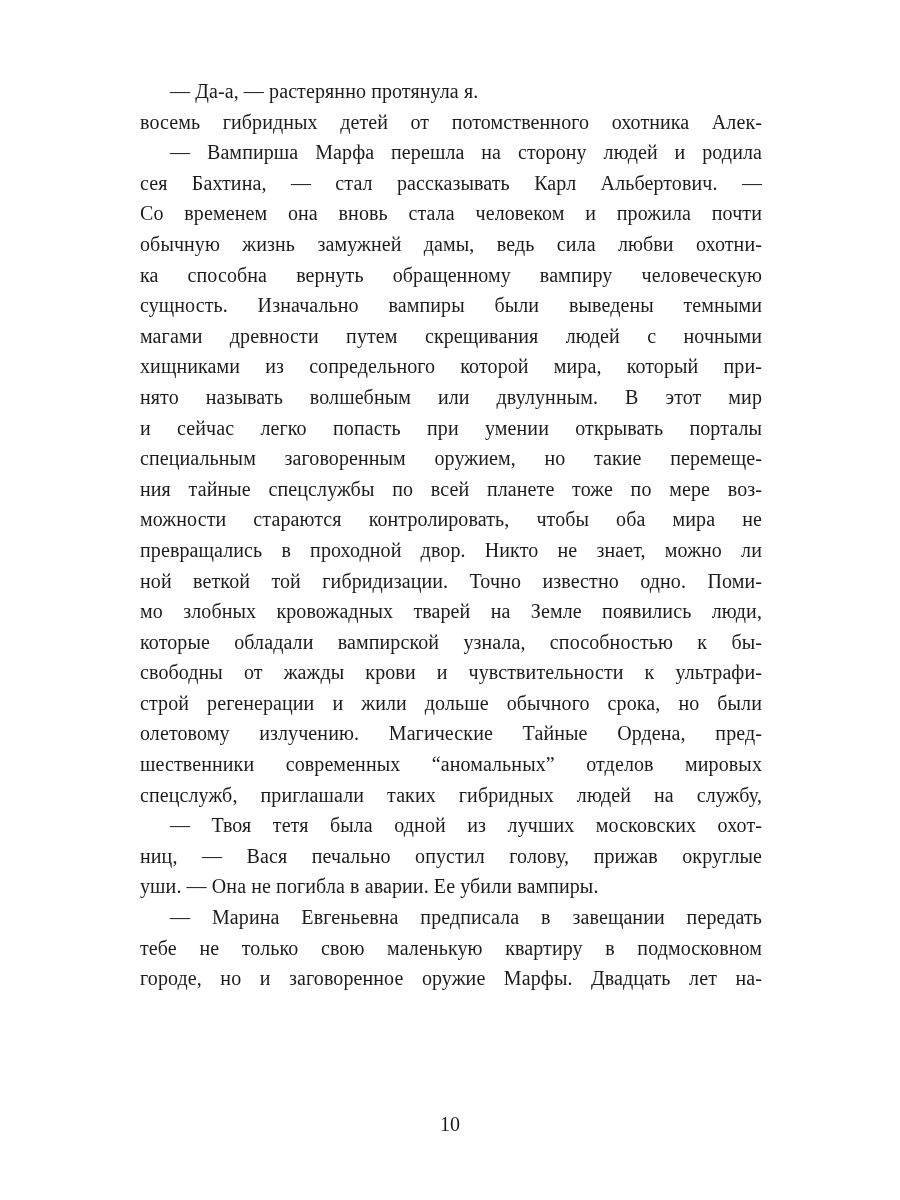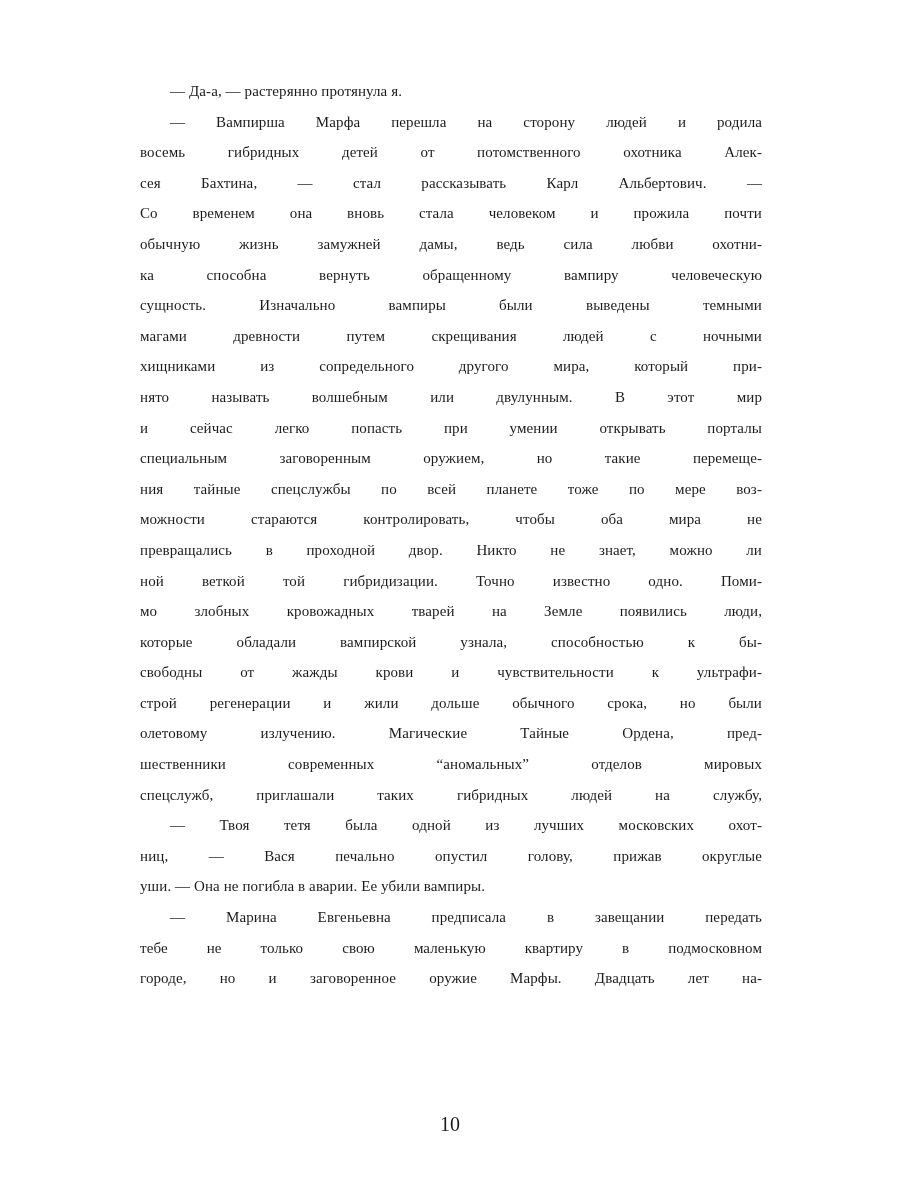--- a/index.html
+++ b/index.html
@@ -24,21 +24,21 @@
     position: absolute;
     left: 140px;
     top: 76px;
     width: 622px;
   }
   .para {
     margin: 0;
     padding: 0;
   }
   .line {
-    font-size: 15px;
+    font-size: 20px;
     line-height: 30.6px;
     text-align: justify;
     text-align-last: justify;
     letter-spacing: 0.1px;
   }
   .line.last {
     text-align-last: left;
   }
   .line.first {
     text-indent: 30px;
@@ -55,29 +55,29 @@
 </style>
 </head>
 <body style="background: rgb(255, 255, 255); color: rgb(28, 28, 28);">
 
 <div class="book-page">
   <div class="text-block" id="text-block">
       <div class="para">
         <div class="line first last">— Да-а, — растерянно протянула я.</div>
       </div>
       <div class="para">
+        <div class="line">восемь гибридных детей от потомственного охотника Алек-</div>
         <div class="line first">— Вампирша Марфа перешла на сторону людей и родила</div>
-        <div class="line">восемь гибридных детей от потомственного охотника Алек-</div>
         <div class="line">сея Бахтина, — стал рассказывать Карл Альбертович. —</div>
         <div class="line">Со временем она вновь стала человеком и прожила почти</div>
         <div class="line">обычную жизнь замужней дамы, ведь сила любви охотни-</div>
         <div class="line">ка способна вернуть обращенному вампиру человеческую</div>
         <div class="line">сущность. Изначально вампиры были выведены темными</div>
         <div class="line">магами древности путем скрещивания людей с ночными</div>
-        <div class="line">хищниками из сопредельного другого мира, который при-</div>
+        <div class="line">хищниками из сопредельного которой мира, который при-</div>
         <div class="line">нято называть волшебным или двулунным. В этот мир</div>
         <div class="line">и сейчас легко попасть при умении открывать порталы</div>
         <div class="line">специальным заговоренным оружием, но такие перемеще-</div>
         <div class="line">ния тайные спецслужбы по всей планете тоже по мере воз-</div>
         <div class="line">можности стараются контролировать, чтобы оба мира не</div>
         <div class="line">превращались в проходной двор. Никто не знает, можно ли</div>
         <div class="line">ной веткой той гибридизации. Точно известно одно. Поми-</div>
         <div class="line">мо злобных кровожадных тварей на Земле появились люди,</div>
         <div class="line">которые обладали вампирской узнала, способностью к бы-</div>
         <div class="line">свободны от жажды крови и чувствительности к ультрафи-</div>

